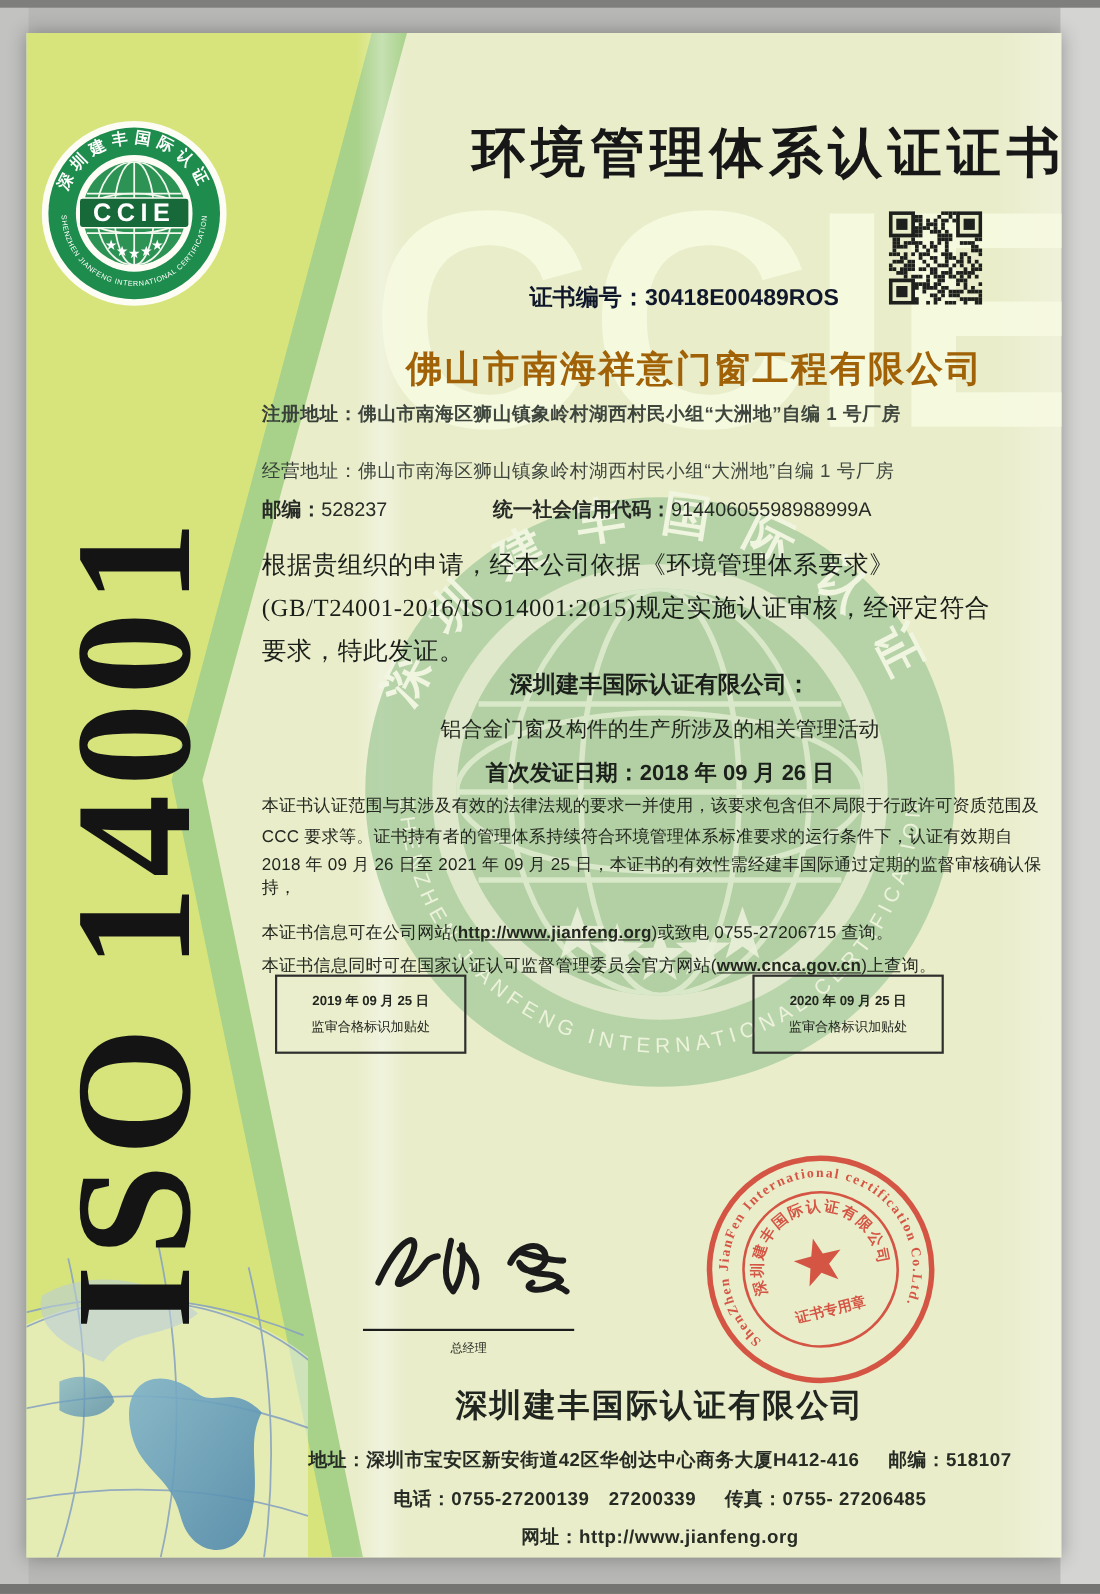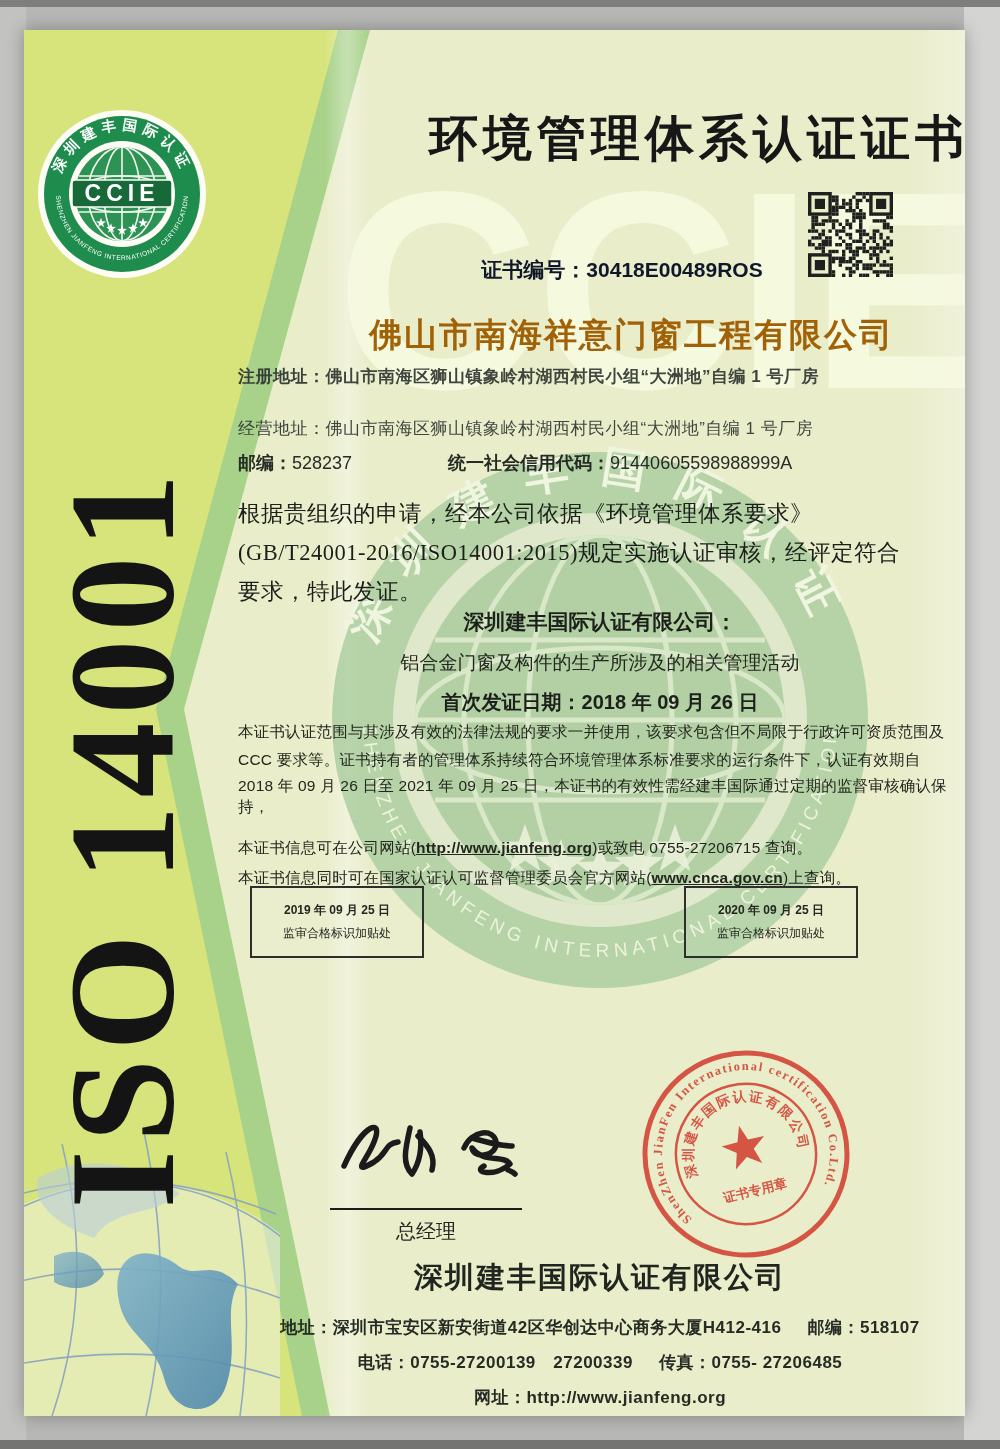--- a/index.html
+++ b/index.html
@@ -89,21 +89,21 @@
     position:absolute;top:856px;width:170px;height:68px;
     border:2px solid #2e2e2c;background:rgba(255,255,255,.06);
     display:flex;flex-direction:column;justify-content:center;align-items:center;gap:6px;
     font-size:12px;color:#23271f;
   }
   .b1{left:226px;} .b2{left:660px;}
   .stick-box .d{font-weight:bold;}
 
   .sign-svg{position:absolute;left:298px;top:1072px;}
   .sign-line{position:absolute;left:306px;top:1178px;width:192px;height:2px;background:#1c1c1c;}
-  .sign-title{position:absolute;left:306px;top:1188px;width:192px;text-align:center;font-size:20px;color:#23271f;}
+  .sign-title{position:absolute;left:306px;top:1188px;width:192px;text-align:center;font-size:11px;color:#23271f;}
   .seal-svg{position:absolute;left:612px;top:1014px;opacity:.92;}
 
   .issuer{position:absolute;top:1228px;left:214px;width:724px;text-align:center;font-size:29px;font-weight:bold;letter-spacing:2px;color:#20261f;}
   .fline{position:absolute;left:114px;width:924px;text-align:center;font-size:17px;font-weight:bold;color:#262b24;letter-spacing:.5px;}
   .f1{top:1286px;}.f2{top:1321px;}.f3{top:1356px;}
   .fline .gap{display:inline-block;width:26px;}
 </style>
 </head>
 <body>
 

